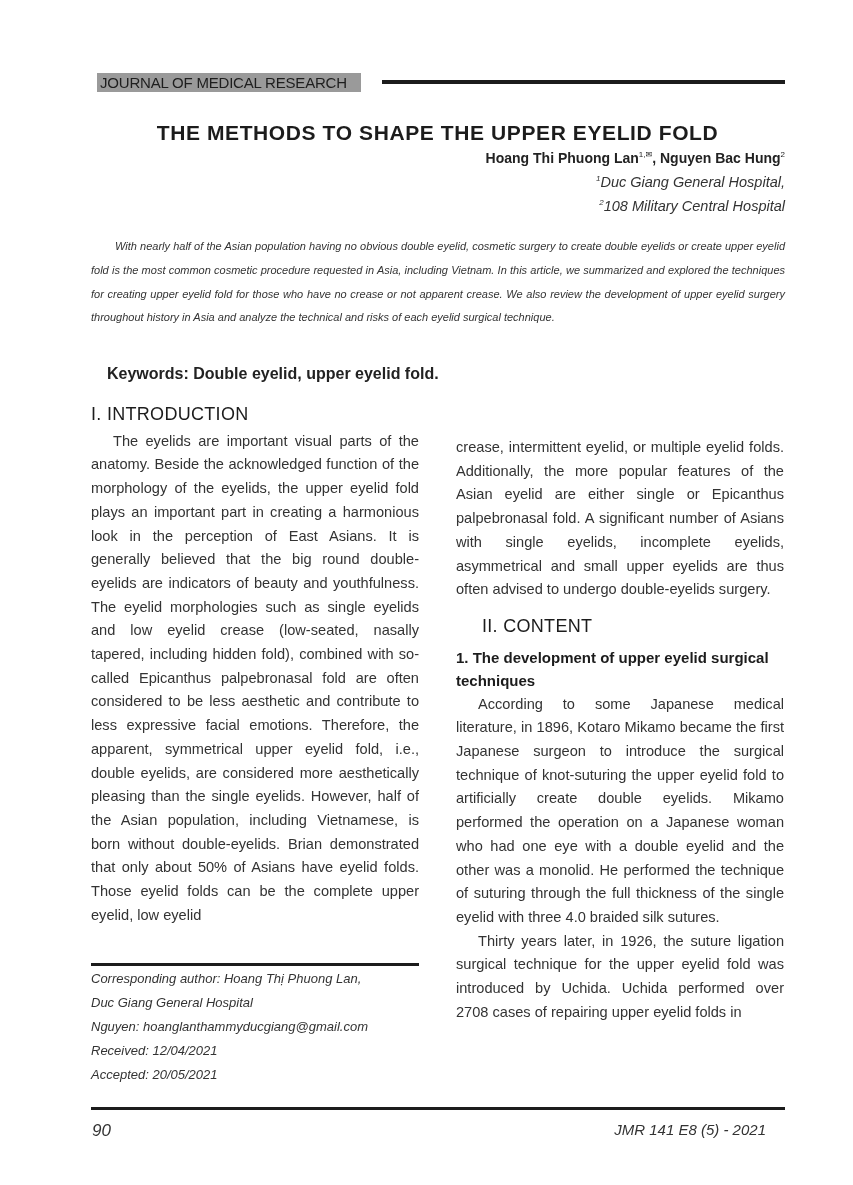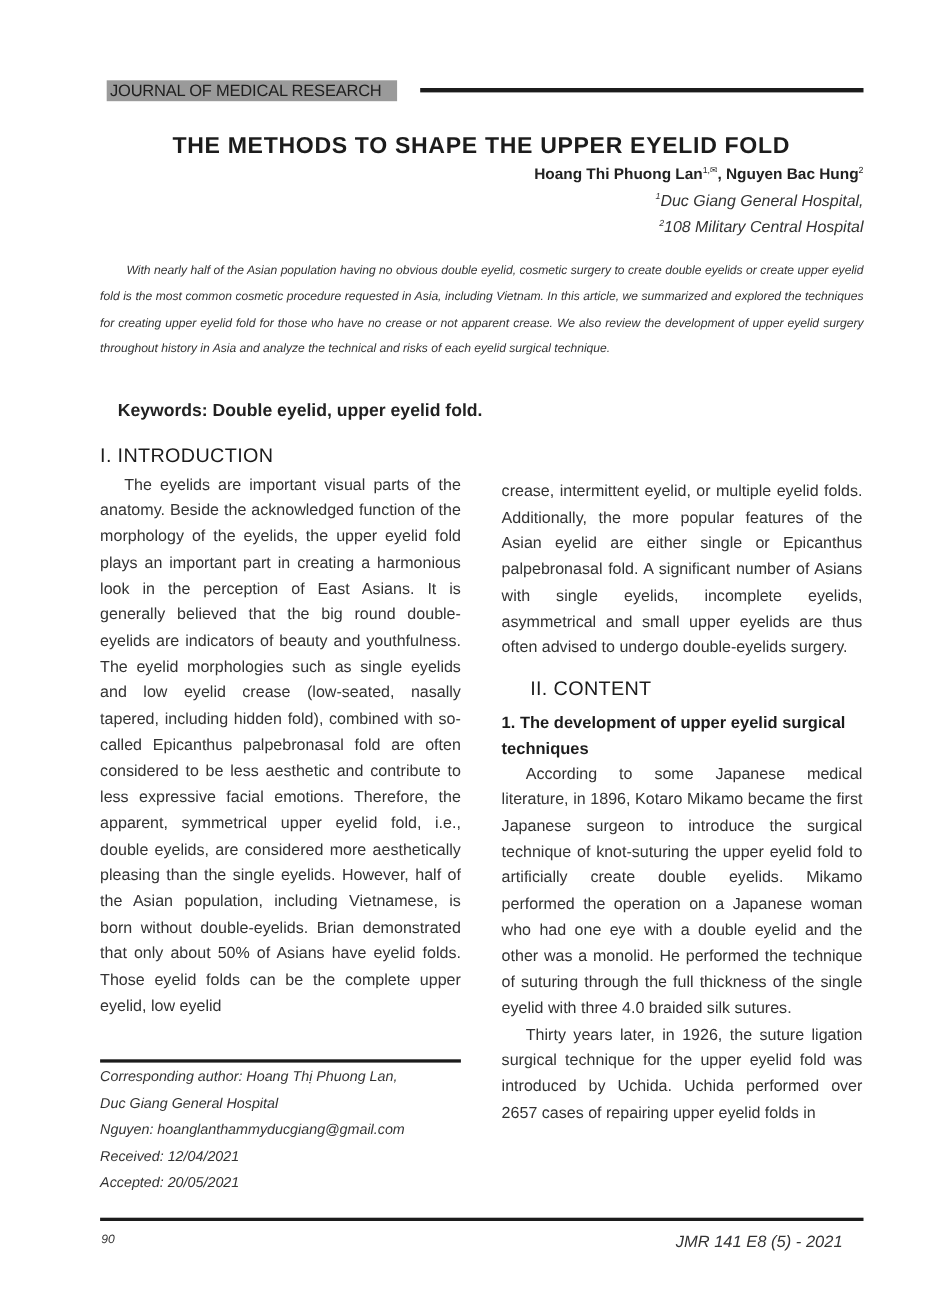--- a/index.html
+++ b/index.html
@@ -33,21 +33,21 @@
   .col-right { left: 456px; }
 
   .h1 { font-weight: normal; font-size: 18px; color: #1c1c1c; letter-spacing: 0.3px; }
   .h2 { font-weight: bold; font-size: 15px; line-height: 23.5px; color: #1c1c1c; text-align: left; }
   .para { text-indent: 22px; margin: 0; }
 
   .footnote-rule { left: 91px; top: 963px; width: 328px; height: 3px; background: #1c1c1c; }
   .footnotes { left: 91px; top: 967px; font-style: italic; font-size: 13px; line-height: 24px; color: #333; }
 
   .bottom-rule { left: 91px; top: 1107px; width: 694px; height: 3px; background: #1c1c1c; }
-  .page-num { left: 92px; top: 1121px; font-style: italic; font-size: 11px; color: #333; }
+  .page-num { left: 92px; top: 1121px; font-style: italic; font-size: 17px; color: #333; }
   .issue { right: 87px; top: 1121px; font-style: italic; font-size: 15px; color: #333; }
 </style>
 </head>
 <body>
 
 <div class="abs journal-tag">JOURNAL OF MEDICAL RESEARCH</div>
 <div class="abs header-rule"></div>
 
 <div class="abs title">THE METHODS TO SHAPE THE UPPER EYELID FOLD</div>
 
@@ -71,18 +71,18 @@
   <div>Nguyen: hoanglanthammyducgiang@gmail.com</div>
   <div>Received: 12/04/2021</div>
   <div>Accepted: 20/05/2021</div>
 </div>
 
 <div class="abs col col-right" style="top:436px;">
   <p style="margin:0;">crease, intermittent eyelid, or multiple eyelid folds. Additionally, the more popular features of the Asian eyelid are either single or Epicanthus palpebronasal fold. A significant number of Asians with single eyelids, incomplete eyelids, asymmetrical and small upper eyelids are thus often advised to undergo double-eyelids surgery.</p>
   <div class="h1" style="margin-top:13px; margin-bottom:7px;margin-left:26px;">II. CONTENT</div>
   <div class="h2">1. The development of upper eyelid surgical techniques</div>
   <p class="para">According to some Japanese medical literature, in 1896, Kotaro Mikamo became the first Japanese surgeon to introduce the surgical technique of knot-suturing the upper eyelid fold to artificially create double eyelids. Mikamo performed the operation on a Japanese woman who had one eye with a double eyelid and the other was a monolid. He performed the technique of suturing through the full thickness of the single eyelid with three 4.0 braided silk sutures.</p>
-  <p class="para">Thirty years later, in 1926, the suture ligation surgical technique for the upper eyelid fold was introduced by Uchida. Uchida performed over 2657 cases of repairing upper eyelid folds in</p>
+  <p class="para">Thirty years later, in 1926, the suture ligation surgical technique for the upper eyelid fold was introduced by Uchida. Uchida performed over 2708 cases of repairing upper eyelid folds in</p>
 </div>
 
 <div class="abs bottom-rule"></div>
 <div class="abs page-num">90</div>
 <div class="abs issue">JMR 141 E8 (5) - 2021</div>
 
 </body></html>

